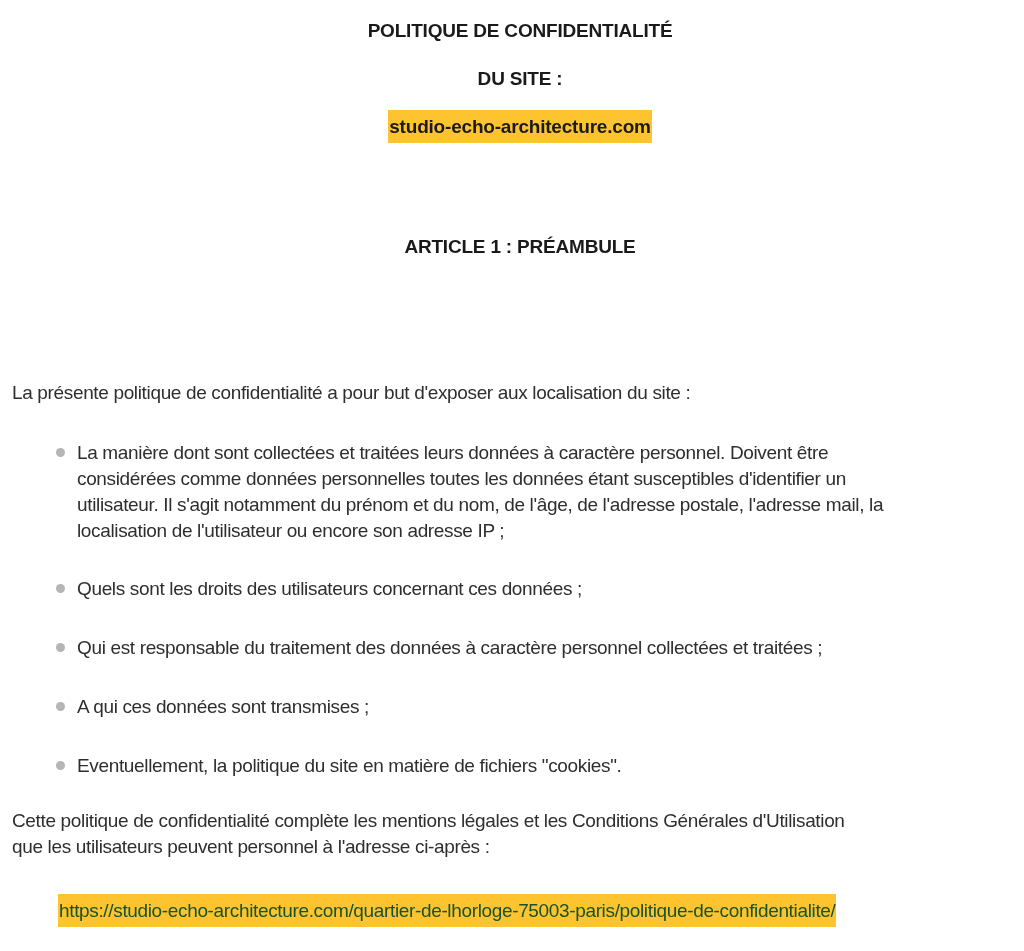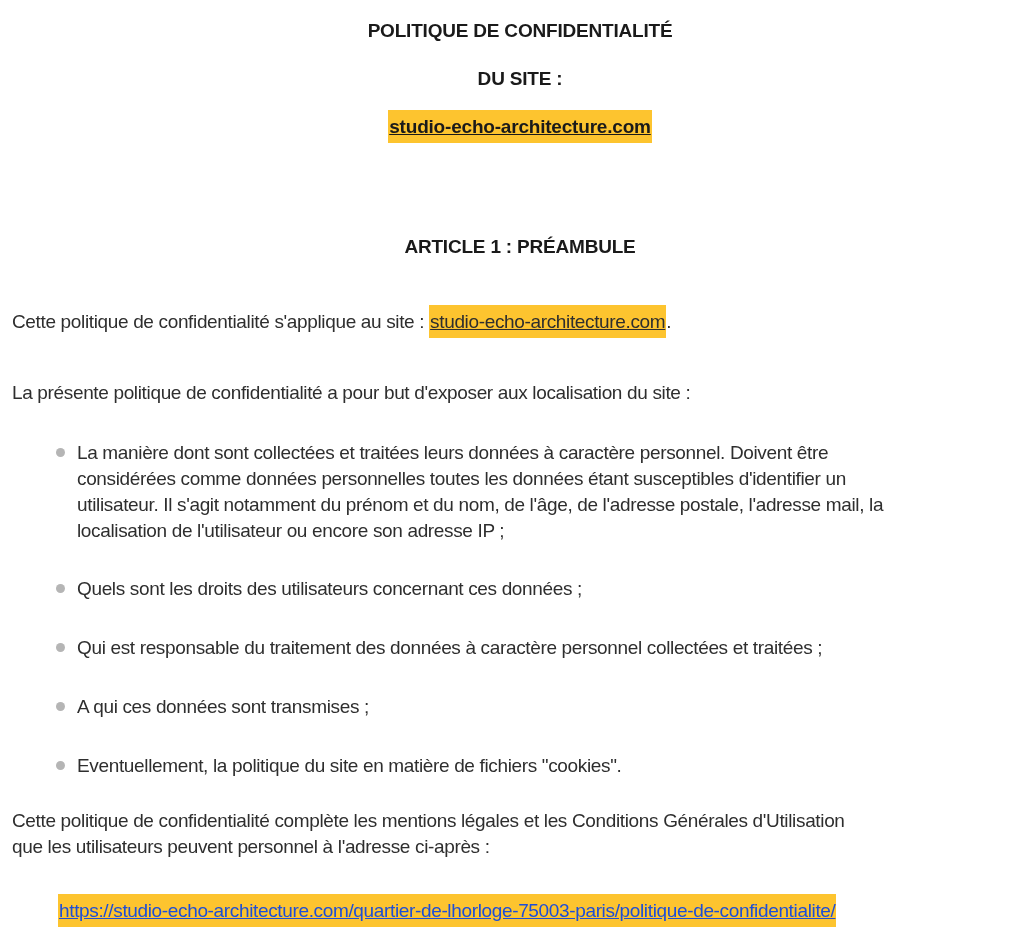--- a/index.html
+++ b/index.html
@@ -18,21 +18,20 @@
     .doc {
       position: absolute;
       left: 0;
       top: 0;
       width: 1024px;
       height: 924px;
     }
     .hl {
       background: #fdc42f;
       padding: 6px 1px;
-      text-decoration: underline;
     }
     .title {
       position: absolute;
       left: 0;
       width: 1040px;
       text-align: center;
       font-weight: bold;
       font-size: 19px;
       color: #1a1a1a;
       letter-spacing: -0.2px;
@@ -82,39 +81,38 @@
     }
     .bullet .line { display: block; white-space: nowrap; }
     #b0 { margin-bottom: 32px; }
     #b1, #b2, #b3 { margin-bottom: 33px; }
     .url {
       position: absolute;
       left: 58px;
       top: 898px;
       font-size: 19px;
       line-height: 26px;
-      color: #1d4ed8;
+      color: #14532d;
       letter-spacing: -0.35px;
       white-space: nowrap;
     }
   </style>
 </head>
 <body>
 
 <div class="doc">
 
   <div class="title" id="t1">POLITIQUE DE CONFIDENTIALITÉ</div>
   <div class="title" id="t2">DU SITE :</div>
   <div class="title" id="t3">
     <span class="hl">studio-echo-architecture.com</span>
   </div>
 
   <div class="title" id="t4">ARTICLE 1 : PRÉAMBULE</div>
 
-  <div class="para" id="p1"><span>Cette politique de confidentialité s'applique au site : </span><span class="hl">studio-echo-architecture.com</span><span>.</span></div>
 
   <div class="para" id="p2">La présente politique de confidentialité a pour but d'exposer aux localisation du site :</div>
 
   <ul class="bullets">
     <li class="bullet" id="b0">
       <span class="dot"></span>
       <span class="line">La manière dont sont collectées et traitées leurs données à caractère personnel. Doivent être</span>
       <span class="line">considérées comme données personnelles toutes les données étant susceptibles d'identifier un</span>
       <span class="line">utilisateur. Il s'agit notamment du prénom et du nom, de l'âge, de l'adresse postale, l'adresse mail, la</span>
       <span class="line">localisation de l'utilisateur ou encore son adresse IP ;</span>

